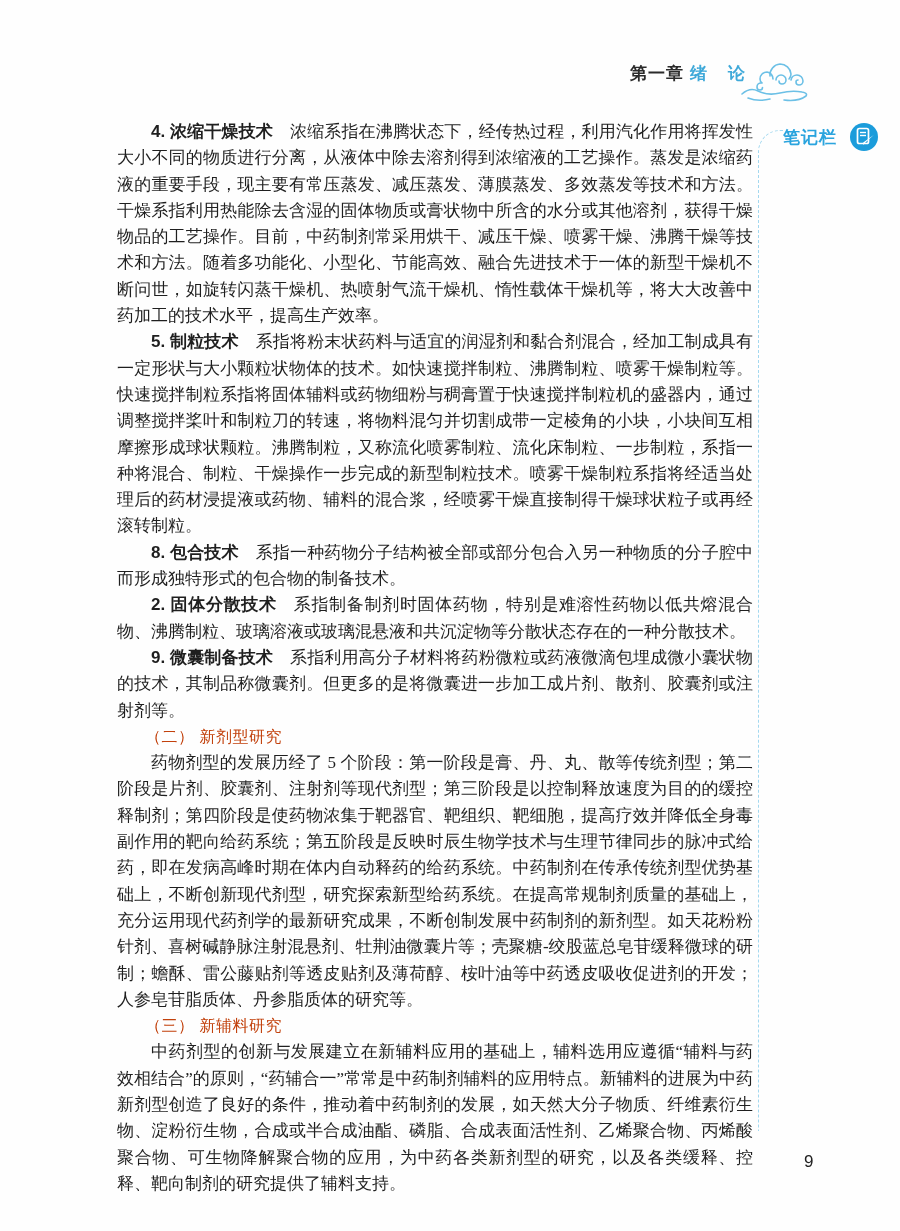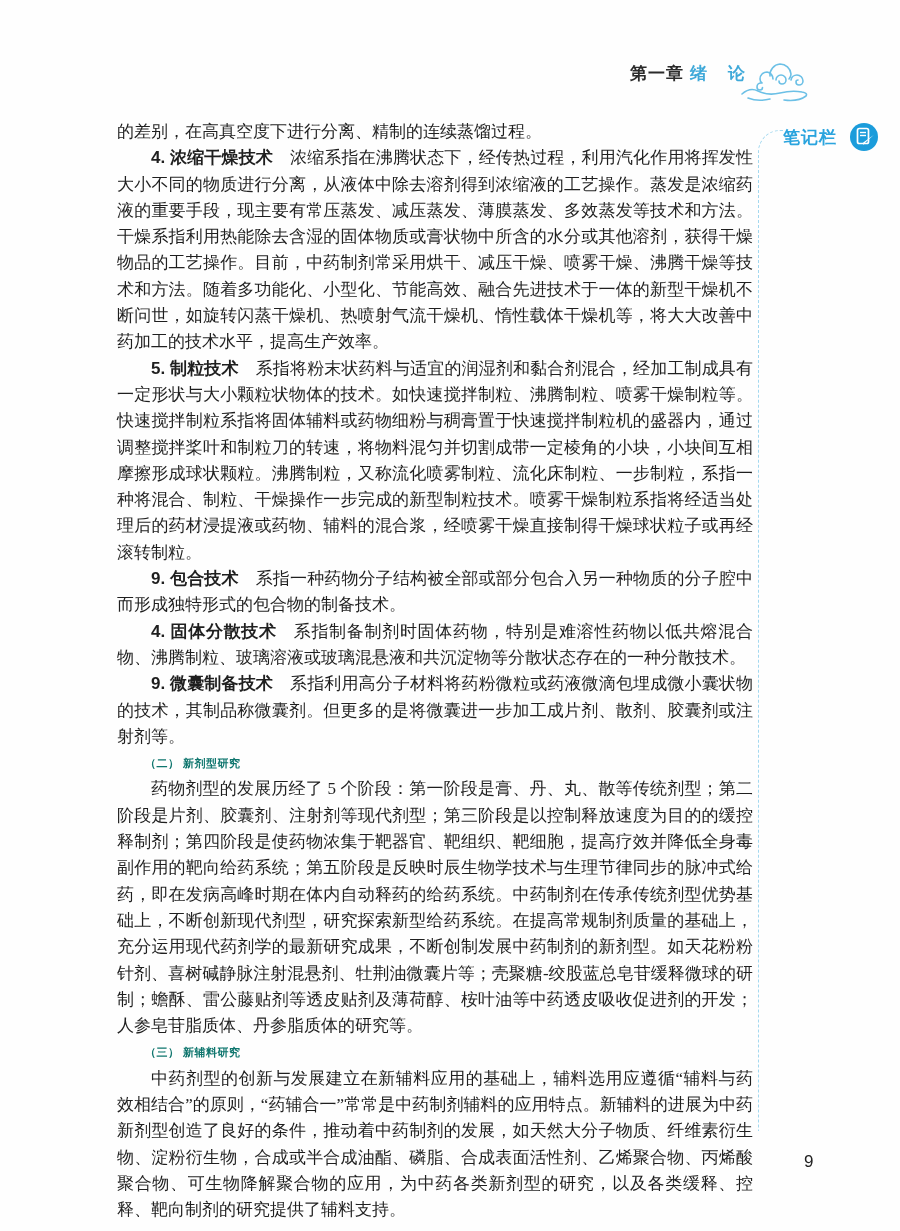--- a/index.html
+++ b/index.html
@@ -39,23 +39,23 @@
     font-size:17px;line-height:26.3px;text-align:justify;color:#1f1f1f;
     word-break:break-all;
   }
   .body-text p{margin:0;text-indent:2em;}
   .body-text p.cont{text-indent:0;}
   .lead{
     font-family:"Liberation Sans","DejaVu Sans",sans-serif;
     font-weight:700;margin-right:17px;margin-top:12px;
   }
   .sec-heading{
-    margin:0;font-size:11px;line-height:26.3px;text-indent:28px;text-align:left;
+    margin:0;font-size:16px;line-height:26.3px;text-indent:28px;text-align:left;
     font-family:"Liberation Sans","DejaVu Sans",sans-serif;
-    font-weight:700;color:#0f766e;letter-spacing:0.5px;
+    font-weight:400;color:#c2410c;letter-spacing:0.5px;
   }
 
   
   .page-number{
     position:absolute;left:804px;top:1152px;font-size:17px;color:#222;
     font-family:"Liberation Sans","DejaVu Sans",sans-serif;
   }
 </style>
 </head>
 <body>
@@ -85,30 +85,29 @@
     <svg class="note-icon" viewBox="0 0 30 30">
       <circle cx="15" cy="15" r="14" fill="#1b9cdb"></circle>
       <rect x="8.5" y="6.5" width="11" height="15" rx="1.8" fill="none" stroke="#ffffff" stroke-width="1.7"></rect>
       <line x1="11" y1="10.5" x2="17" y2="10.5" stroke="#ffffff" stroke-width="1.4"></line>
       <line x1="11" y1="13.5" x2="17" y2="13.5" stroke="#ffffff" stroke-width="1.4"></line>
       <path d="M24 12 L17 20.5 L15.2 23.5 L14.6 20.9 Z" fill="#ffffff" transform="rotate(8 18 18)"></path>
     </svg>
   </div>
 
   <main class="body-text">
-    <p class="cont"><span>的差别，在高真空度下进行分离、精制的连续蒸馏过程。</span></p>
 
     <p><span class="lead">4. 浓缩干燥技术</span><span>浓缩系指在沸腾状态下，经传热过程，利用汽化作用将挥发性大小不同的物质进行分离，从液体中除去溶剂得到浓缩液的工艺操作。蒸发是浓缩药液的重要手段，现主要有常压蒸发、减压蒸发、薄膜蒸发、多效蒸发等技术和方法。干燥系指利用热能除去含湿的固体物质或膏状物中所含的水分或其他溶剂，获得干燥物品的工艺操作。目前，中药制剂常采用烘干、减压干燥、喷雾干燥、沸腾干燥等技术和方法。随着多功能化、小型化、节能高效、融合先进技术于一体的新型干燥机不断问世，如旋转闪蒸干燥机、热喷射气流干燥机、惰性载体干燥机等，将大大改善中药加工的技术水平，提高生产效率。</span></p>
 
     <p><span class="lead">5. 制粒技术</span><span>系指将粉末状药料与适宜的润湿剂和黏合剂混合，经加工制成具有一定形状与大小颗粒状物体的技术。如快速搅拌制粒、沸腾制粒、喷雾干燥制粒等。快速搅拌制粒系指将固体辅料或药物细粉与稠膏置于快速搅拌制粒机的盛器内，通过调整搅拌桨叶和制粒刀的转速，将物料混匀并切割成带一定棱角的小块，小块间互相摩擦形成球状颗粒。沸腾制粒，又称流化喷雾制粒、流化床制粒、一步制粒，系指一种将混合、制粒、干燥操作一步完成的新型制粒技术。喷雾干燥制粒系指将经适当处理后的药材浸提液或药物、辅料的混合浆，经喷雾干燥直接制得干燥球状粒子或再经滚转制粒。</span></p>
 
 
-    <p><span class="lead">9. 包合技术</span><span>系指一种药物分子结构被全部或部分包合入另一种物质的分子腔中而形成独特形式的包合物的制备技术。</span></p>
+    <p><span class="lead">8. 包合技术</span><span>系指一种药物分子结构被全部或部分包合入另一种物质的分子腔中而形成独特形式的包合物的制备技术。</span></p>
 
-    <p><span class="lead">4. 固体分散技术</span><span>系指制备制剂时固体药物，特别是难溶性药物以低共熔混合物、沸腾制粒、玻璃溶液或玻璃混悬液和共沉淀物等分散状态存在的一种分散技术。</span></p>
+    <p><span class="lead">2. 固体分散技术</span><span>系指制备制剂时固体药物，特别是难溶性药物以低共熔混合物、沸腾制粒、玻璃溶液或玻璃混悬液和共沉淀物等分散状态存在的一种分散技术。</span></p>
 
     <p><span class="lead">9. 微囊制备技术</span><span>系指利用高分子材料将药粉微粒或药液微滴包埋成微小囊状物的技术，其制品称微囊剂。但更多的是将微囊进一步加工成片剂、散剂、胶囊剂或注射剂等。</span></p>
 
     <h3 class="sec-heading">（二） 新剂型研究</h3>
 
     <p><span>药物剂型的发展历经了 5 个阶段：第一阶段是膏、丹、丸、散等传统剂型；第二阶段是片剂、胶囊剂、注射剂等现代剂型；第三阶段是以控制释放速度为目的的缓控释制剂；第四阶段是使药物浓集于靶器官、靶组织、靶细胞，提高疗效并降低全身毒副作用的靶向给药系统；第五阶段是反映时辰生物学技术与生理节律同步的脉冲式给药，即在发病高峰时期在体内自动释药的给药系统。中药制剂在传承传统剂型优势基础上，不断创新现代剂型，研究探索新型给药系统。在提高常规制剂质量的基础上，充分运用现代药剂学的最新研究成果，不断创制发展中药制剂的新剂型。如天花粉粉针剂、喜树碱静脉注射混悬剂、牡荆油微囊片等；壳聚糖-绞股蓝总皂苷缓释微球的研制；蟾酥、雷公藤贴剂等透皮贴剂及薄荷醇、桉叶油等中药透皮吸收促进剂的开发；人参皂苷脂质体、丹参脂质体的研究等。</span></p>
 
     <h3 class="sec-heading">（三） 新辅料研究</h3>
 
     <p><span>中药剂型的创新与发展建立在新辅料应用的基础上，辅料选用应遵循“辅料与药效相结合”的原则，“药辅合一”常常是中药制剂辅料的应用特点。新辅料的进展为中药新剂型创造了良好的条件，推动着中药制剂的发展，如天然大分子物质、纤维素衍生物、淀粉衍生物，合成或半合成油酯、磷脂、合成表面活性剂、乙烯聚合物、丙烯酸聚合物、可生物降解聚合物的应用，为中药各类新剂型的研究，以及各类缓释、控释、靶向制剂的研究提供了辅料支持。</span></p>

